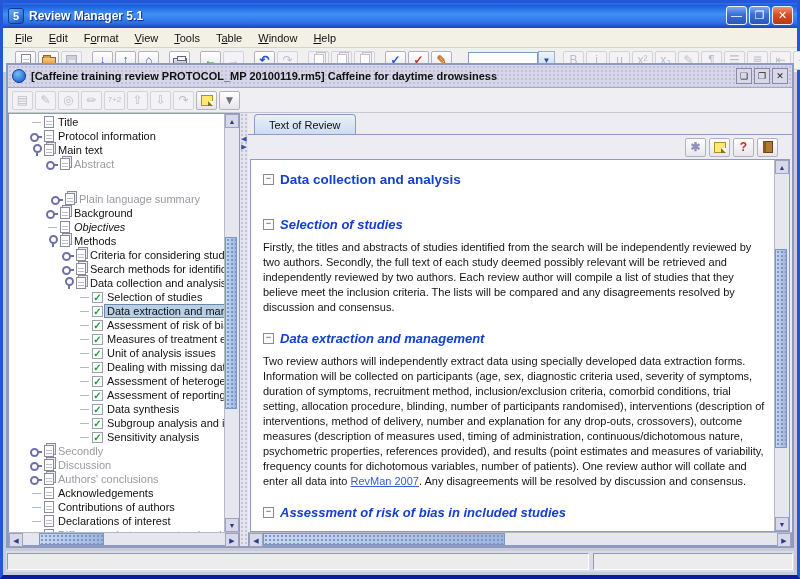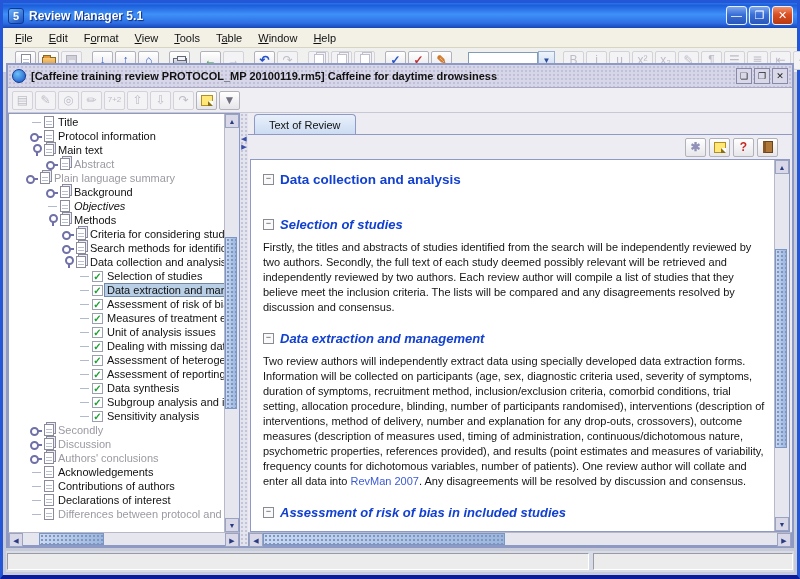--- a/index.html
+++ b/index.html
@@ -93,21 +93,21 @@
   #tabstrip{height:21px;display:flex;align-items:flex-end;padding-left:6px;border-bottom:1px solid #8e9ac4;}
   .tab{height:19px;padding:0 14px;background:linear-gradient(#e8f0fa,#cddcf3);border:1px solid #8e9ac4;border-bottom:none;border-radius:4px 4px 0 0;
     display:flex;align-items:center;font-size:11px;color:#111;}
   #contentheader{height:24px;display:flex;align-items:center;justify-content:flex-end;padding-right:14px;gap:3px;background:#ececf2;}
   #contentouter{flex:1;display:flex;min-height:0;margin:0 2px 0 2px;border:1px solid #8e9ac4;background:#fff;}
   #doc{flex:1;overflow:hidden;padding:6px 8px 0 12px;}
   .h1{color:#1240d0;font-size:13.5px;font-weight:bold;margin:6px 0 30px;display:flex;align-items:center;gap:6px;}
   .h2{color:#1240d0;font-size:13px;font-weight:bold;font-style:italic;margin:16px 0 8px;display:flex;align-items:center;gap:6px;}
   .cbox{width:9px;height:9px;border:1px solid #8a8a92;background:#fafafa;color:#444;font-size:9px;line-height:7px;text-align:center;font-weight:normal;font-style:normal;flex:0 0 auto;}
   #doc p{margin:0 0 10px;line-height:15px;font-size:11px;color:#141414;}
-  #doc a{color:#3b5bd6;}
+  #doc a{color:#3b5bd6;text-decoration:underline;}
 
   
   .sb-v{width:14px;flex:0 0 14px;display:flex;flex-direction:column;background:#e6e6ee;border-left:1px solid #b8b8c8;}
   .sb-h{height:14px;flex:0 0 14px;display:flex;background:#e6e6ee;border:1px solid #8e9ac4;border-top:1px solid #b8b8c8;box-sizing:border-box;}
   .sb-btn{width:14px;height:14px;flex:0 0 14px;background:#d8d8e8;border:1px solid #9aa4c0;box-sizing:border-box;
     display:flex;align-items:center;justify-content:center;font-size:7px;color:#2a3a80;line-height:1;}
   .sb-track{flex:1;position:relative;}
   .sb-thumb{position:absolute;background:linear-gradient(90deg,#cad8f0,#9eb6dc);border:1px solid #7a96c4;box-sizing:border-box;
     background-image:radial-gradient(circle,#7a96c4 0.8px,transparent 1px),linear-gradient(90deg,#cad8f0,#9eb6dc);background-size:4px 4px,100% 100%;}
   .sb-h .sb-thumb{top:0;height:12px;}
@@ -322,21 +322,21 @@
                   <span class="ci ci-pages" style="margin: 0px 1px;"></span>
                   <span class="lbl">Main text</span>
                 </div>
                 <div class="trow dim" style="padding-left: 36px;">
                   <span class="slot">
                     <span class="exp col"></span>
                   </span>
                   <span class="ci ci-pages" style="margin: 0px 1px;"></span>
                   <span class="lbl">Abstract</span>
                 </div>
-                <div class="trow dim" style="padding-left: 16px;">
+                <div class="trow dim" style="padding-left: 41px; margin-top: 21px;">
                   <span class="slot">
                     <span class="exp col"></span>
                   </span>
                   <span class="ci ci-pages" style="margin: 0px 1px;"></span>
                   <span class="lbl">Plain language summary</span>
                 </div>
                 <div class="trow" style="padding-left: 36px;">
                   <span class="slot">
                     <span class="exp col"></span>
                   </span>

